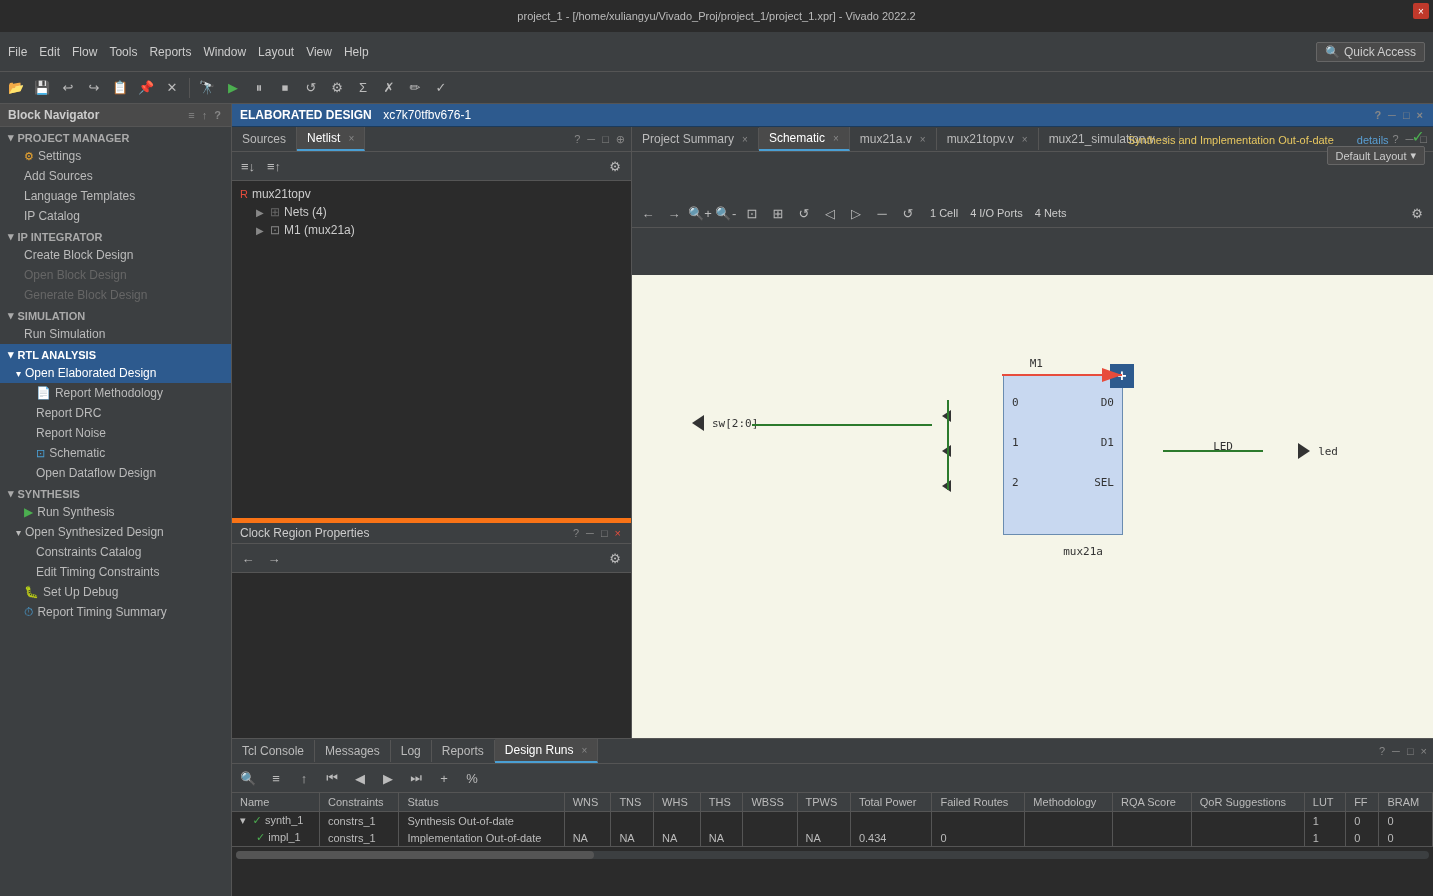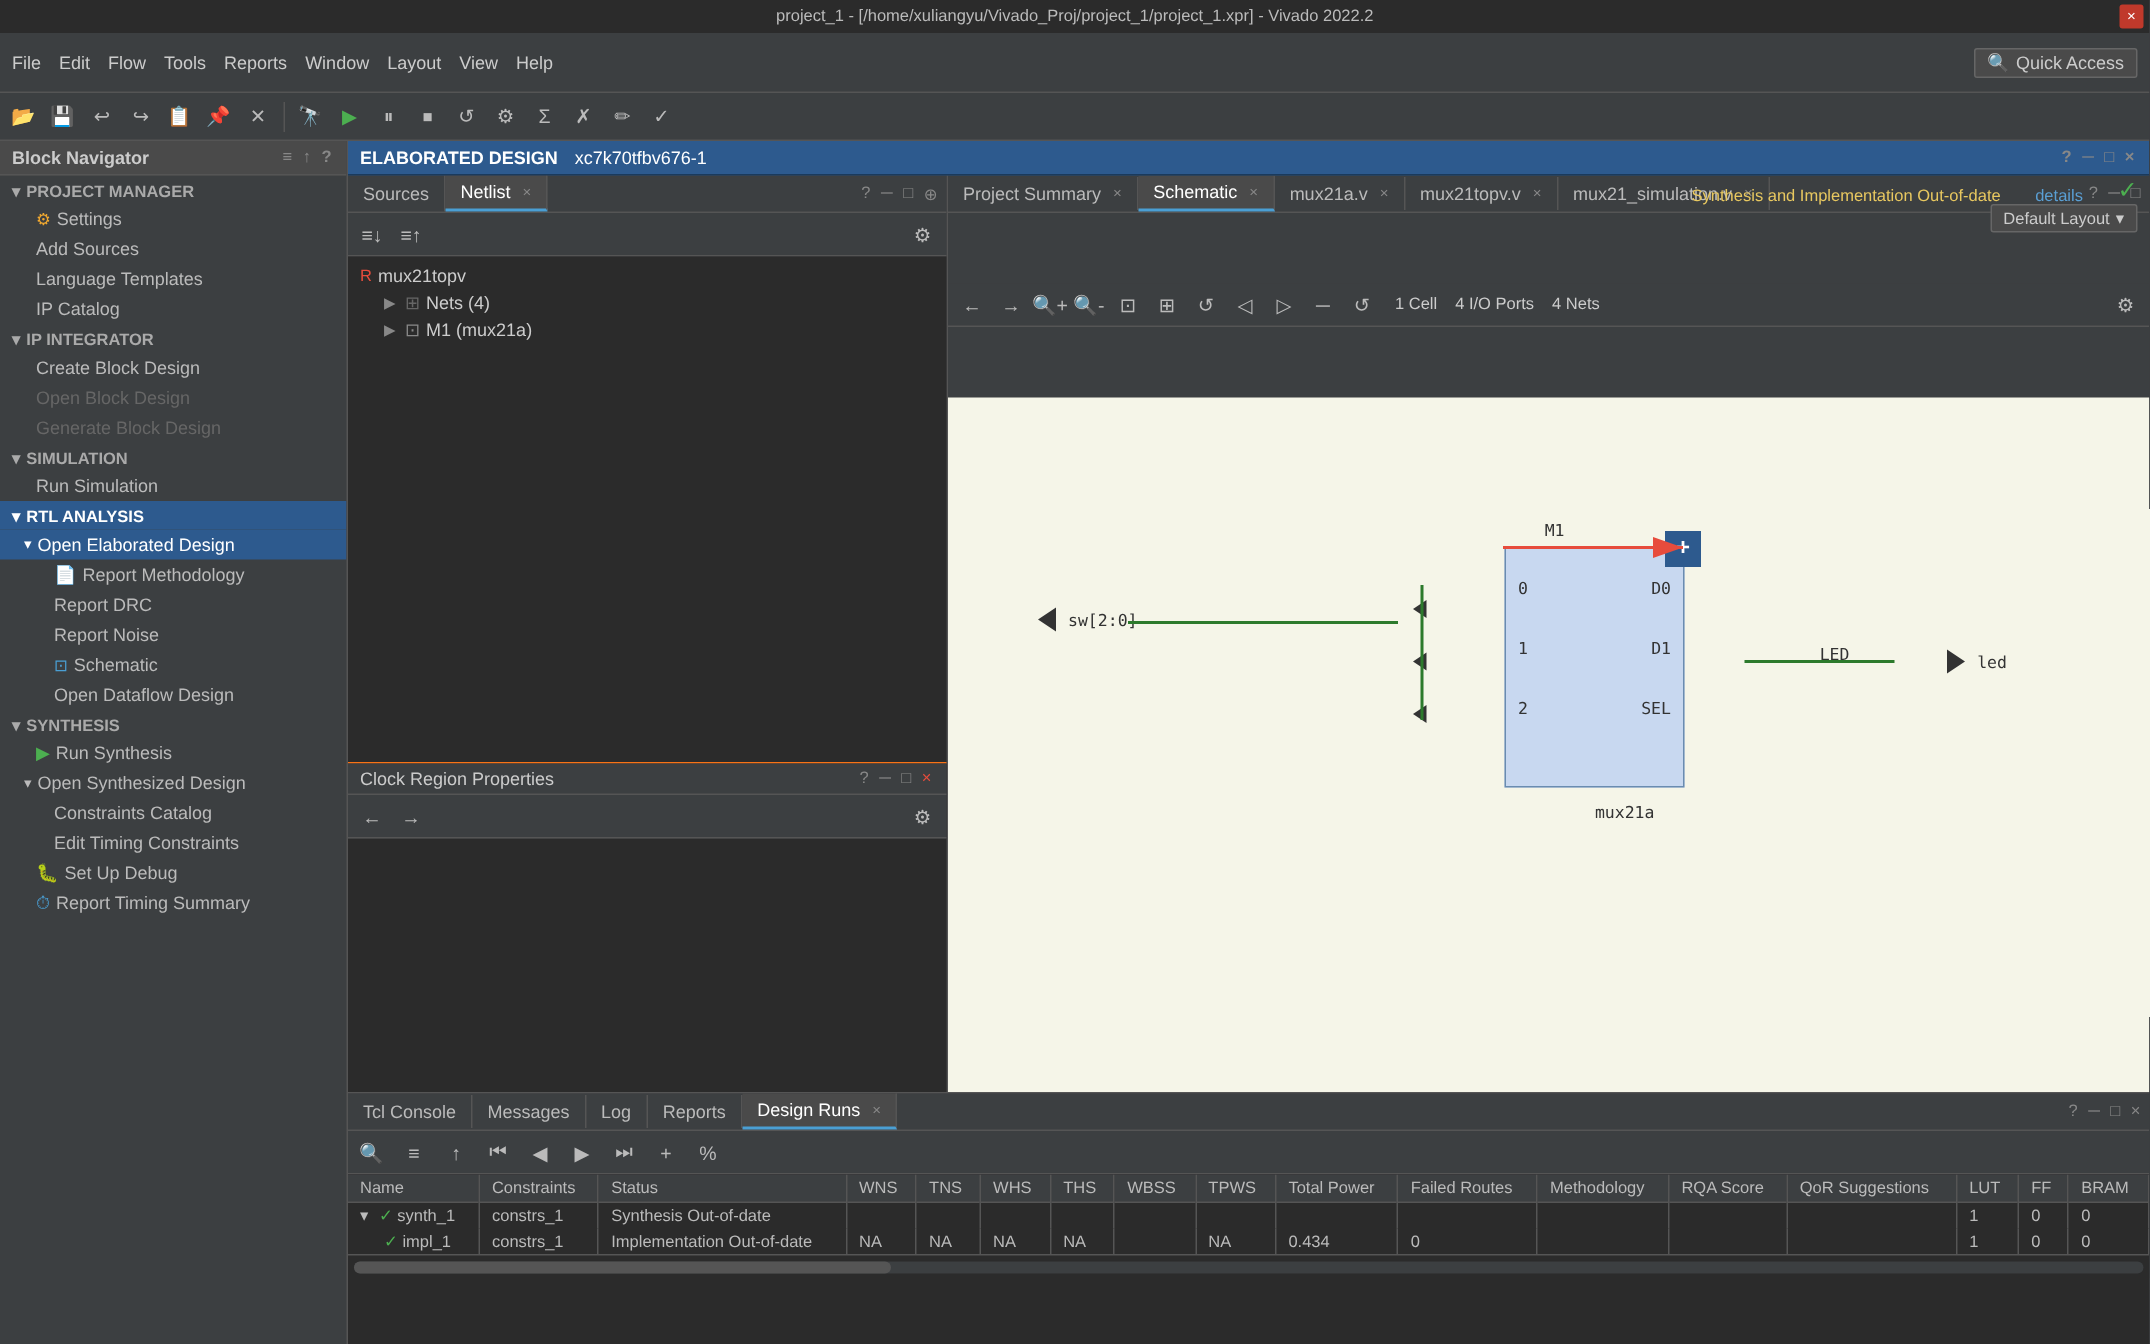--- a/index.html
+++ b/index.html
@@ -1,21 +1,21 @@
 <!DOCTYPE html>
 <html><head>
   <meta charset="utf-8">
   <style>
     * { box-sizing: border-box; margin: 0; padding: 0; }
     body { font-family: 'Segoe UI', Arial, sans-serif; font-size: 12px; background: #3c3f41; color: #ccc; overflow: hidden; width: 1433px; height: 896px; }
 
     
     #titlebar {
       background: #2b2b2b;
-      height: 22px;
+      height: 32px;
       display: flex;
       align-items: center;
       justify-content: center;
       color: #bbb;
       font-size: 11px;
       position: relative;
     }
     #titlebar .close-btn {
       position: absolute;
       right: 4px;
@@ -241,21 +241,21 @@
       gap: 4px;
       font-size: 12px;
     }
     .tree-expand { color: #888; font-size: 10px; width: 10px; }
     .tree-icon-r { color: #e74c3c; font-size: 11px; }
 
     
     #clock-region {
       background: #2b2b2b;
       height: 220px;
-      border-top: 1px solid #f97316;
+      border-top: 5px solid #f97316;
       display: flex;
       flex-direction: column;
     }
     .subpanel-header {
       background: #3c3f41;
       padding: 3px 8px;
       font-size: 12px;
       color: #ccc;
       border-bottom: 1px solid #555;
       display: flex;

